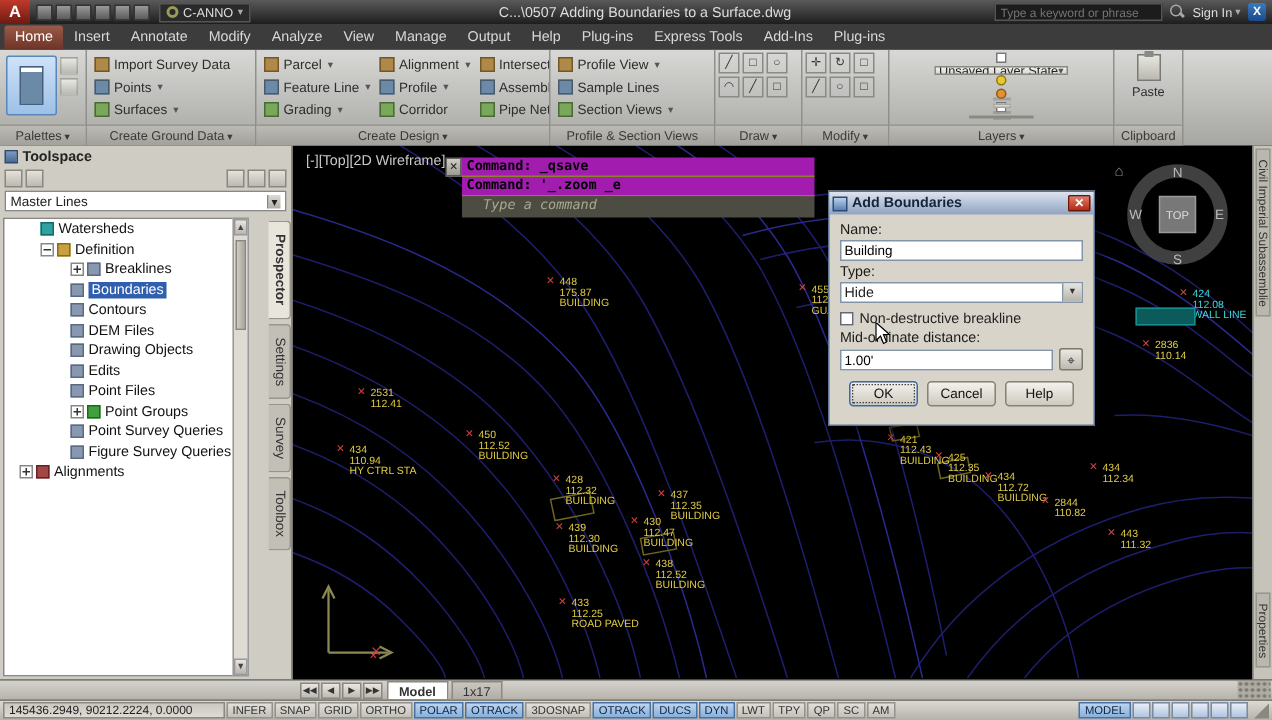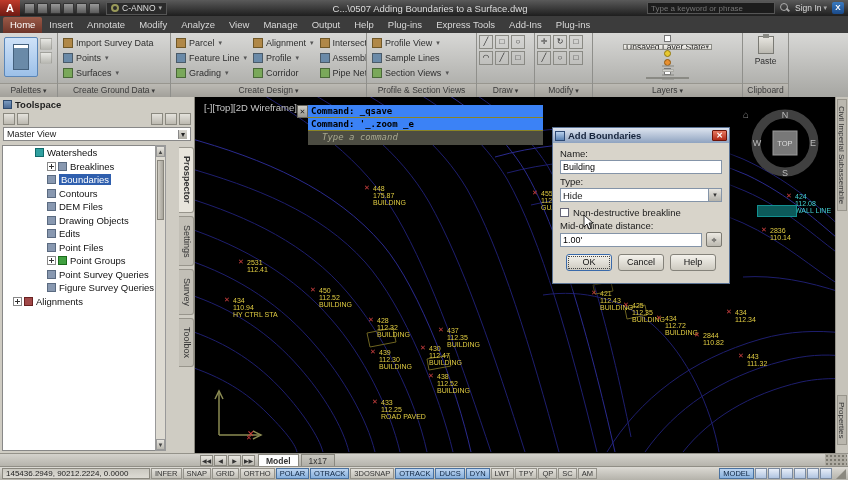--- a/index.html
+++ b/index.html
@@ -12,21 +12,21 @@
   .logo { width:20px; height:16px; background:linear-gradient(#c03a2a,#6e1a12); color:#fff;
     font-weight:bold; font-size:11px; text-align:center; line-height:16px; }
   .qat { display:flex; gap:2px; margin-left:4px; }
   .qicon { width:11px; height:11px; background:linear-gradient(#9a9a9a,#5a5a5a); border:1px solid #333; border-radius:1px; }
   .ws-combo { display:flex; align-items:center; gap:3px; margin-left:6px; background:#2a2a2a;
     border:1px solid #555; height:13px; padding:0 4px; font-size:8.5px; color:#ddd; }
   .gear { width:8px; height:8px; border-radius:50%; border:2px solid #9a9a5a; }
   .caret { font-size:7px; color:#aaa; }
   .doc-title { position:absolute; left:12px; right:0; text-align:center; font-size:9.5px; color:#ddd; pointer-events:none; }
   .tb-right { margin-left:auto; display:flex; align-items:center; gap:5px; padding-right:4px; z-index:2; }
-  .search-box { width:128px; height:12px; background:#1c1c1c; border:1px solid #555; color:#bbb; font-size:8px; padding:0 3px; }
+  .search-box { width:112px; height:12px; background:#1c1c1c; border:1px solid #555; color:#bbb; font-size:8px; padding:0 3px; }
   .mag { width:10px; height:10px; position:relative; }
   .mag::before { content:""; position:absolute; left:0; top:0; width:6px; height:6px; border:1.5px solid #aaa; border-radius:50%; }
   .mag::after { content:""; position:absolute; left:6px; top:6px; width:4px; height:1.5px; background:#aaa; transform:rotate(45deg); }
   .signin { font-size:8.5px; color:#ddd; display:flex; gap:2px; align-items:center; }
   .xchg { width:12px; height:12px; background:linear-gradient(#3a7abf,#1a4a8a); color:#fff; font-size:8px; font-weight:bold; text-align:center; line-height:12px; border-radius:2px; }
 
   
   .tabrow { position:absolute; left:0; top:16px; width:848px; height:17px; background:#3c3c3c; display:flex; align-items:flex-end; padding-left:3px; z-index:29; }
   .rtabbtn { padding:2px 7px 3px; font-size:9.5px; color:#d8d8d8; white-space:nowrap; }
   .rtabbtn.active { background:linear-gradient(#9a5a48,#6e3428); color:#fff; border-radius:2px 2px 0 0; }
@@ -72,21 +72,21 @@
   .ts-header { height:14px; display:flex; align-items:center; gap:3px; padding:0 3px; font-size:9.5px; font-weight:bold; color:#222; }
   .ts-hicon { width:9px; height:9px; background:linear-gradient(#7a9ac0,#4a6a94); border:1px solid #2e4a6e; }
   .ts-toolbar { height:15px; display:flex; align-items:center; gap:2px; padding:0 3px; }
   .ts-toolbar .spacer { flex:1; }
   .tsi { width:12px; height:12px; background:linear-gradient(#e4e2dc,#bcb9b0); border:1px solid #8a887f; }
   .master-view { height:14px; margin:1px 3px 2px; background:#fff; border:1px solid #888; display:flex; align-items:center; font-size:9px; padding:0 3px; }
   .master-view::after { content:"▾"; margin-left:auto; font-size:8px; background:linear-gradient(#dcdad4,#b0aea6); border-left:1px solid #888; padding:0 2px; }
   .tree { position:absolute; left:2px; top:48px; right:28px; bottom:2px; background:#fff; border:1px solid #888; overflow:hidden; }
   .trow { height:13.5px; display:flex; align-items:center; font-size:9.5px; color:#111; white-space:nowrap; }
   .trow.sel .tlabel { background:#2f5fae; color:#fff; padding:0 2px; }
-  .ind1{padding-left:10px;} .ind3{padding-left:32px;text-align:right;} .ind4{padding-left:44px;}
+  .ind1{padding-left:10px;} .ind3{padding-left:24px;text-align:right;} .ind4{padding-left:44px;}
   .exp { width:9px; height:9px; border:1px solid #888; background:#fff; position:relative; margin-right:2px; flex:none; }
   .exp::before { content:""; position:absolute; left:1px; right:1px; top:3px; height:1px; background:#333; }
   .exp.plus::after { content:""; position:absolute; top:1px; bottom:1px; left:3px; width:1px; background:#333; }
   .tic { width:9px; height:9px; margin-right:3px; flex:none; background:#8898b0; border:1px solid #5a6a80; }
   .tic.def { background:#c8a040; border-color:#8a6a1a; }
   .tic.wat { background:#30a0a0; border-color:#106a6a; }
   .tic.pg  { background:#40a040; border-color:#1a6a1a; }
   .tic.aln { background:#a04848; border-color:#6a2020; }
   .vscroll { position:absolute; right:28px; top:48px; width:11px; bottom:2px; background:#dedbd2; border:1px solid #999; }
   .vthumb { position:absolute; left:1px; right:1px; top:14px; height:60px; background:linear-gradient(90deg,#cfccc3,#a8a59c); border:1px solid #88857c; }
@@ -105,21 +105,21 @@
   .pt span { display:block; }
   .pt::before { content:"✕"; color:#d04040; position:absolute; left:-9px; top:-1px; font-size:7px; }
   .pt.cyan { color:#44d4d4; }
   .teal-box { position:absolute; width:40px; height:12px; background:#0c5a5a; border:1px solid #129090; z-index:2; }
 
   
   .command { position:absolute; left:102px; top:8px; width:246px; z-index:5; display:flex; align-items:flex-start; }
   .cmd-close { width:11px; height:13px; background:linear-gradient(#cfcdc6,#9a988f); border:1px solid #66645c;
     color:#222; font-size:7px; text-align:center; line-height:12px; flex:none; }
   .cmd-body { flex:1; }
-  .cmd-line { background:#3b82f6; color:#000; font-family:"DejaVu Sans Mono",monospace; font-size:9px; font-weight:bold;
+  .cmd-line { background:#a21caf; color:#000; font-family:"DejaVu Sans Mono",monospace; font-size:9px; font-weight:bold;
     padding:1px 3px; height:13px; border-bottom:1px solid #8a8426; white-space:nowrap; overflow:hidden; }
   .cmd-prompt { background:#4c4c42; color:#a8a890; font-family:"DejaVu Sans Mono",monospace; font-style:italic;
     font-size:9px; padding:1px 3px 1px 14px; height:14px; white-space:nowrap; }
 
   
   .dialog { position:absolute; left:357px; top:30px; width:178px; height:157px; background:#d8d4ca;
     border:1px solid #5a7294; box-shadow:3px 4px 8px rgba(0,0,0,.65); z-index:8; font-size:9.5px; }
   .dlg-title { height:15px; background:linear-gradient(#dde4ef,#8fa3c0); display:flex; align-items:center; gap:3px;
     padding:0 2px; font-weight:bold; font-size:9.5px; color:#16243c; }
   .dlg-icon { width:10px; height:10px; background:linear-gradient(#b8d0ec,#5a82b4); border:1px solid #2e4a74; flex:none; }
@@ -388,27 +388,32 @@
   </div>
   <div class="ts-toolbar">
     <span class="tsi"></span>
     <span class="tsi"></span>
     <span class="spacer"></span>
     <span class="tsi"></span>
     <span class="tsi"></span>
     <span class="tsi"></span>
   </div>
   <div class="master-view">
-    <span>Master View</span>
+    <span>Master Lines</span>
   </div>
 
   <div class="tree">
     <div class="trow ind3">
         <span class="tic wat"></span>
         <span class="tlabel">Watersheds</span>
+      </div>
+    <div class="trow ind3">
+        <span class="exp"></span>
+        <span class="tic def"></span>
+        <span class="tlabel">Definition</span>
       </div>
     <div class="trow ind4">
         <span class="exp plus"></span>
         <span class="tic"></span>
         <span class="tlabel">Breaklines</span>
       </div>
     <div class="trow ind4 sel">
         <span class="tic"></span>
         <span class="tlabel">Boundaries</span>
       </div>

